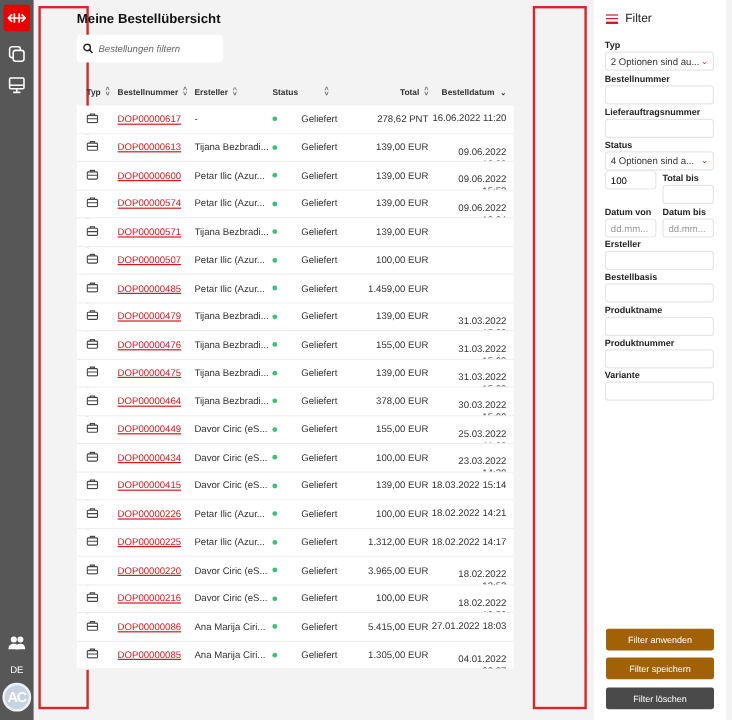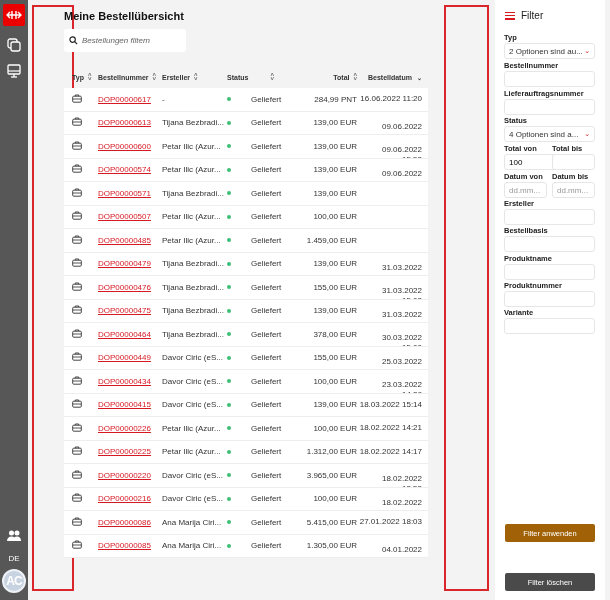--- a/index.html
+++ b/index.html
@@ -155,21 +155,21 @@
                 <path d="M3.3 2.2V1h3.4v1.2" stroke="#444" stroke-width="1" fill="none"></path>
                 <line x1="0.7" y1="5" x2="9.3" y2="5" stroke="#444" stroke-width="0.9"></line>
               </svg>
     </div>
     <div class="c-nr"><a href="#">DOP00000617</a></div>
     <div class="c-er">-</div>
     <div class="c-st">
               <span class="dot"></span>
               <span>Geliefert</span>
             </div>
-    <div class="c-to">284,99 PNT</div>
+    <div class="c-to">278,62 PNT</div>
     <div class="c-da">
       <span class="dt">16.06.2022 11:20</span>
       <span class="dt"></span>
     </div>
           </div>
           <div class="row">
     <div class="c-typ">
       <svg width="10" height="9" viewBox="0 0 10 9">
                 <rect x="0.7" y="2.2" width="8.6" height="6" rx="1" stroke="#444" stroke-width="1" fill="none"></rect>
                 <path d="M3.3 2.2V1h3.4v1.2" stroke="#444" stroke-width="1" fill="none"></path>
@@ -567,21 +567,21 @@
       </div>
 
     <div class="flabel" style="left:9px;top:116px">Status</div>
     <div class="finput sel" style="left:9px;top:126px;width:91px">
         <span>4 Optionen sind a...</span>
         <span class="chev">⌄</span>
       </div>
 
     <div class="flabel" style="left:9px;top:144px">Total von</div>
     <div class="flabel" style="left:57px;top:144px">Total bis</div>
-    <div class="finput" style="left:9px;top:154px;width:60px">
+    <div class="finput" style="left:9px;top:142px;width:43px">
         <input value="100" style="">
       </div>
     <div class="finput" style="left:57px;top:154px;width:43px">
         <input value="" style="">
       </div>
 
     <div class="flabel" style="left:9px;top:172px">Datum von</div>
     <div class="flabel" style="left:57px;top:172px">Datum bis</div>
     <div class="finput" style="left:9px;top:182px;width:43px">
         <input placeholder="dd.mm..." style="">
@@ -609,15 +609,16 @@
     <div class="finput" style="left:9px;top:291px;width:91px">
         <input value="" style="">
       </div>
 
     <div class="flabel" style="left:9px;top:308px">Variante</div>
     <div class="finput" style="left:9px;top:318px;width:91px">
         <input value="" style="">
       </div>
 
     <div class="btn red" style="top:524px">Filter anwenden</div>
+    <div class="btn red" style="top:548px">Filter speichern</div>
     <div class="btn grey" style="top:573px">Filter löschen</div>
   </aside>
 </div>
 
 </body></html>

